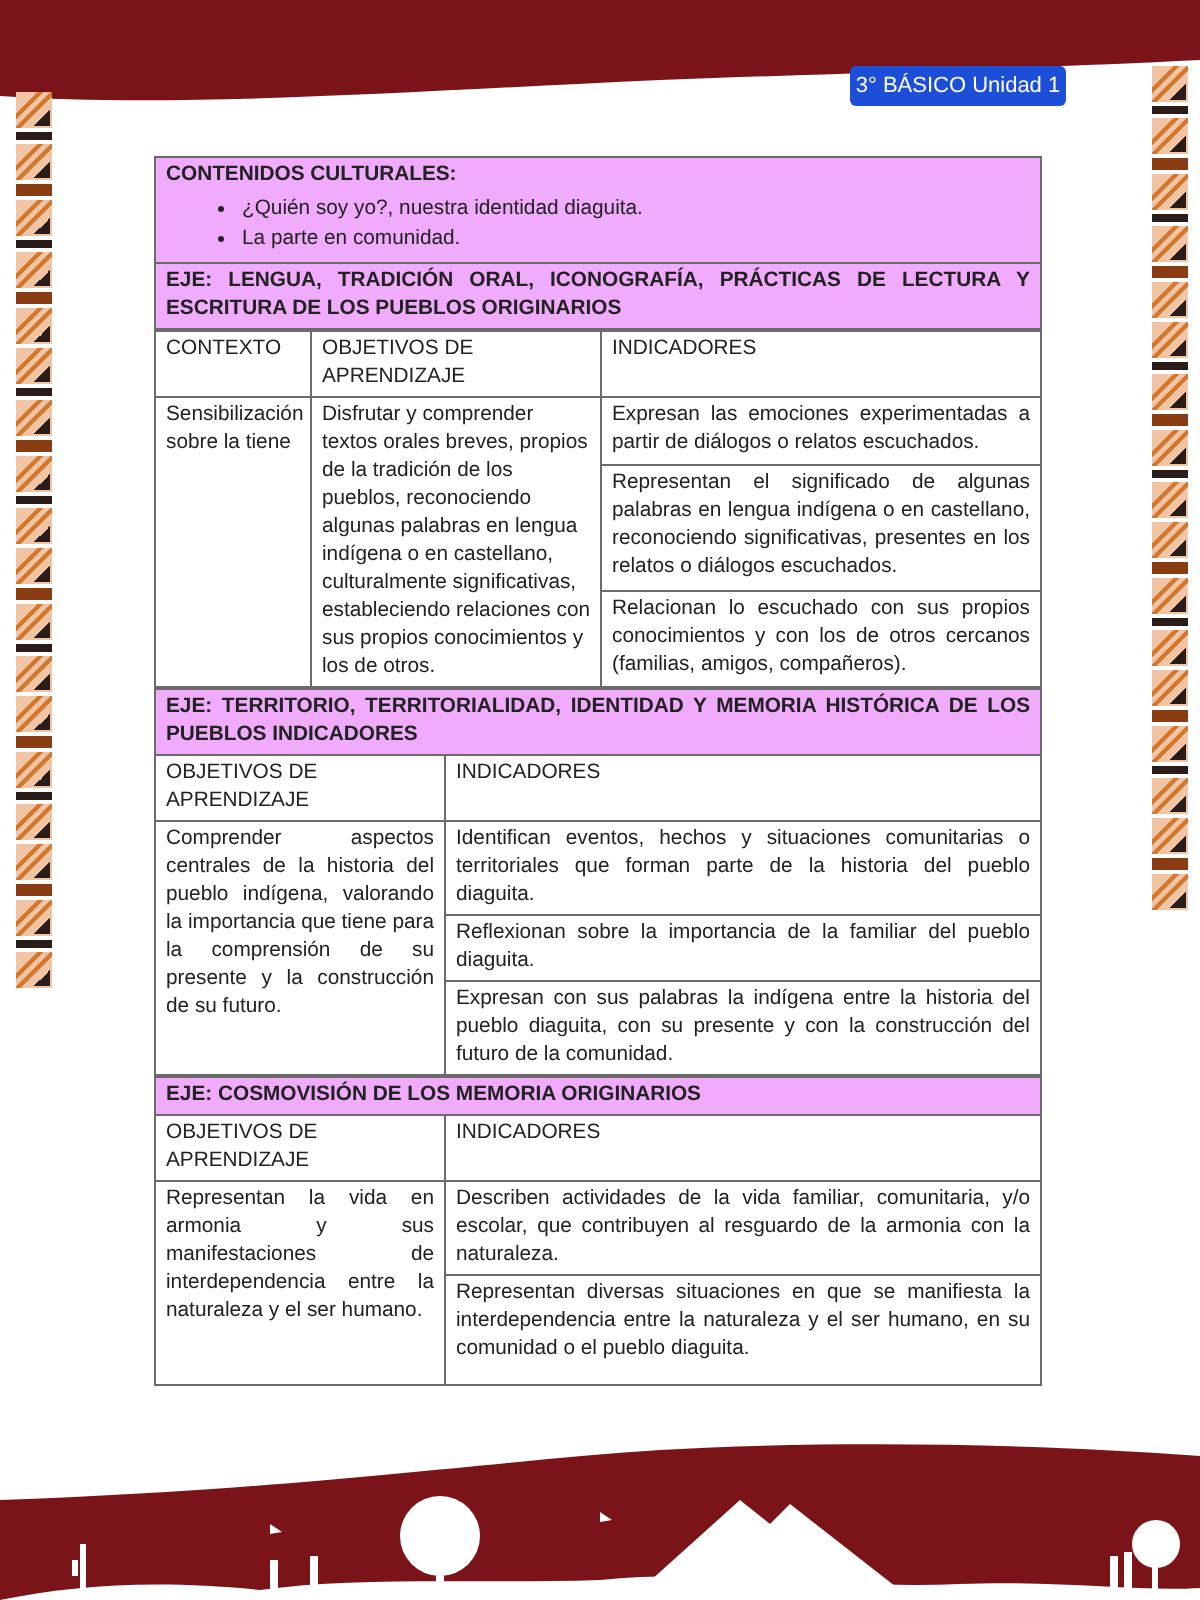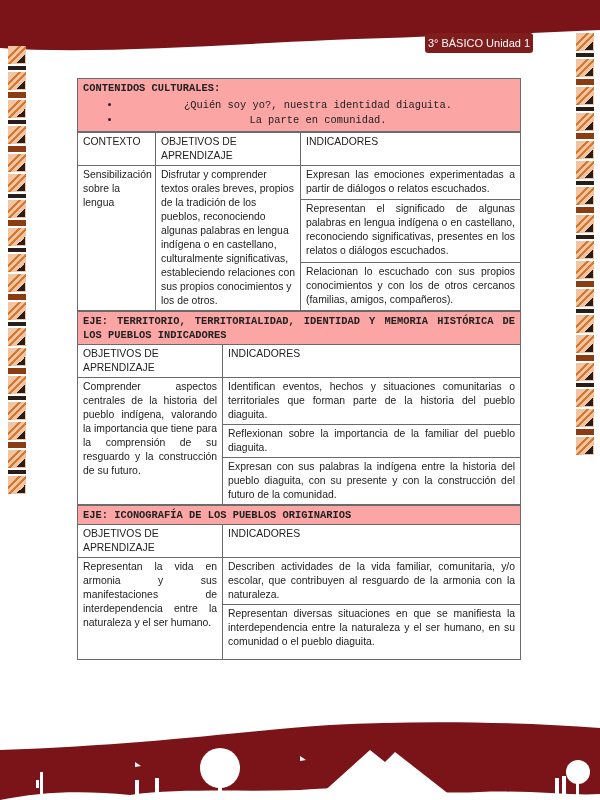--- a/index.html
+++ b/index.html
@@ -1,36 +1,36 @@
 <!DOCTYPE html>
 <html><head>
 <meta charset="utf-8">
 <style>
   html,body{margin:0;padding:0;}
   body{width:600px;height:800px;position:relative;overflow:hidden;background:#fff;font-family:"Liberation Sans",sans-serif;}
   .top-band{position:absolute;left:0;top:0;width:600px;height:60px;}
-  .unit-badge{position:absolute;left:425px;top:33px;width:108px;height:20px;background:#7f1d1d;color:#fff;font-size:11px;line-height:20px;text-align:center;border-radius:3px;}
+  .unit-badge{position:absolute;left:425px;top:33px;width:108px;height:20px;background:#1d4ed8;color:#fff;font-size:11px;line-height:20px;text-align:center;border-radius:3px;}
   .unit-stem{position:absolute;left:490px;top:26px;width:2px;height:8px;background:#7a1419;}
   .border-strip{position:absolute;width:18px;}
   .strip-left{left:8px;top:46px;height:600px;}
   .strip-right{left:576px;top:33px;height:590px;}
   .tile{width:18px;height:18px;margin-bottom:2px;background:
      linear-gradient(135deg,#f1c4a4 0 30%,#d6772e 30% 38%,#f1c4a4 38% 48%,#d6772e 48% 56%,#f1c4a4 56% 100%);
      position:relative;}
   .tile::after{content:"";position:absolute;right:1px;bottom:1px;width:8px;height:8px;background:linear-gradient(135deg,transparent 50%,#2a1c18 50%);}
   .bar{width:18px;height:4px;margin-bottom:2px;background:#2a1c18;}
   .bar.o{height:6px;background:#8a3c12;}
   .doc{position:absolute;left:77px;top:78px;width:444px;font-size:10.4px;color:#222;line-height:14px;}
   table{border-collapse:collapse;width:100%;table-layout:fixed;}
   td{border:1px solid #6b6b6b;padding:2px 5px;vertical-align:top;}
-  .peach{background:#fca5a5;font-family:Liberation Mono, monospace;}
+  .peach{background:#f0abfc;}
   .bold{font-weight:bold;}
   .just{text-align:justify;}
   ul{margin:3px 0 2px 0;padding-left:38px;}
-  li{margin:1px 0;text-align:center;}
+  li{margin:1px 0;}
   .bottom-band{position:absolute;left:0;top:700px;width:600px;height:100px;}
 </style>
 </head>
 <body>
 
 <svg class="top-band" viewBox="0 0 600 60" preserveAspectRatio="none">
   <path d="M0 0 H600 V30 C520 34 440 36 330 40 C200 46 90 54 0 48 Z" fill="#7a1419"></path>
 </svg>
 <div class="unit-stem"></div>
 <div class="unit-badge">3° BÁSICO Unidad 1</div>
@@ -105,37 +105,40 @@
     <tbody>
         <tr class="peach">
       <td>
         <div class="bold">CONTENIDOS CULTURALES:</div>
         <ul>
           <li>¿Quién soy yo?, nuestra identidad diaguita.</li>
           <li>La parte en comunidad.</li>
         </ul>
       </td>
     </tr>
+    <tr class="peach">
+      <td class="bold just">EJE: LENGUA, TRADICIÓN ORAL, ICONOGRAFÍA, PRÁCTICAS DE LECTURA Y ESCRITURA DE LOS PUEBLOS ORIGINARIOS</td>
+    </tr>
   </tbody>
     </table>
 
   <table>
     <colgroup>
         <col style="width:78px">
         <col style="width:145px">
         <col>
       </colgroup>
     <tbody>
         <tr>
       <td>CONTEXTO</td>
       <td>OBJETIVOS DE APRENDIZAJE</td>
       <td>INDICADORES</td>
     </tr>
     <tr>
-      <td rowspan="3">Sensibilización sobre la lengua</td>
+      <td rowspan="3">Sensibilización sobre la tiene</td>
       <td rowspan="3">Disfrutar y comprender textos orales breves, propios de la tradición de los pueblos, reconociendo algunas palabras en lengua indígena o en castellano, culturalmente significativas, estableciendo relaciones con sus propios conocimientos y los de otros.</td>
       <td class="just">Expresan las emociones experimentadas a partir de diálogos o relatos escuchados.</td>
     </tr>
     <tr>
           <td class="just">Representan el significado de algunas palabras en lengua indígena o en castellano, reconociendo significativas, presentes en los relatos o diálogos escuchados.</td>
         </tr>
     <tr>
           <td class="just">Relacionan lo escuchado con sus propios conocimientos y con los de otros cercanos (familias, amigos, compañeros).</td>
         </tr>
   </tbody>
@@ -148,40 +151,40 @@
       </colgroup>
     <tbody>
         <tr class="peach">
           <td colspan="2" class="bold just">EJE: TERRITORIO, TERRITORIALIDAD, IDENTIDAD Y MEMORIA HISTÓRICA DE LOS PUEBLOS INDICADORES</td>
         </tr>
     <tr>
       <td>OBJETIVOS DE APRENDIZAJE</td>
       <td>INDICADORES</td>
     </tr>
     <tr>
-      <td rowspan="3" class="just">Comprender aspectos centrales de la historia del pueblo indígena, valorando la importancia que tiene para la comprensión de su resguardo y la construcción de su futuro.</td>
+      <td rowspan="3" class="just">Comprender aspectos centrales de la historia del pueblo indígena, valorando la importancia que tiene para la comprensión de su presente y la construcción de su futuro.</td>
       <td class="just">Identifican eventos, hechos y situaciones comunitarias o territoriales que forman parte de la historia del pueblo diaguita.</td>
     </tr>
     <tr>
           <td class="just">Reflexionan sobre la importancia de la familiar del pueblo diaguita.</td>
         </tr>
     <tr>
           <td class="just">Expresan con sus palabras la indígena entre la historia del pueblo diaguita, con su presente y con la construcción del futuro de la comunidad.</td>
         </tr>
   </tbody>
     </table>
 
   <table>
     <colgroup>
         <col style="width:145px">
         <col>
       </colgroup>
     <tbody>
         <tr class="peach">
-          <td colspan="2" class="bold">EJE: ICONOGRAFÍA DE LOS PUEBLOS ORIGINARIOS</td>
+          <td colspan="2" class="bold">EJE: COSMOVISIÓN DE LOS MEMORIA ORIGINARIOS</td>
         </tr>
     <tr>
       <td>OBJETIVOS DE APRENDIZAJE</td>
       <td>INDICADORES</td>
     </tr>
     <tr>
       <td rowspan="2" class="just">Representan la vida en armonia y sus manifestaciones de interdependencia entre la naturaleza y el ser humano.</td>
       <td class="just">Describen actividades de la vida familiar, comunitaria, y/o escolar, que contribuyen al resguardo de la armonia con la naturaleza.</td>
     </tr>
     <tr>

